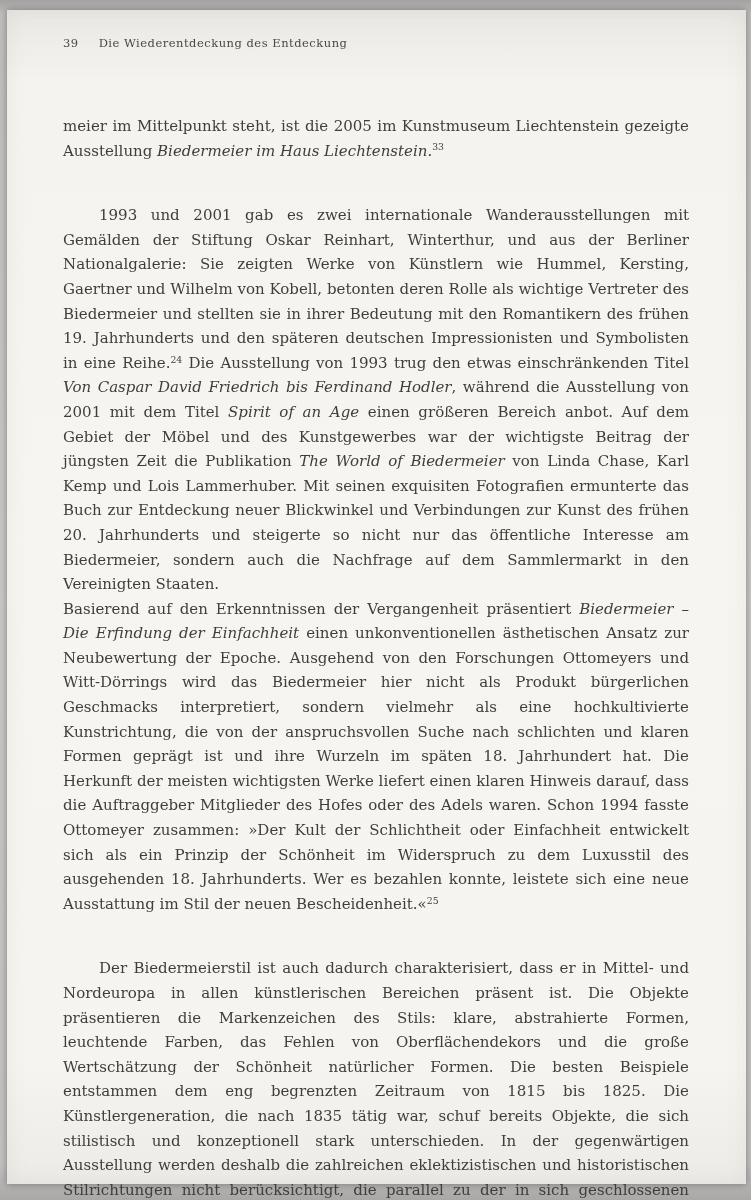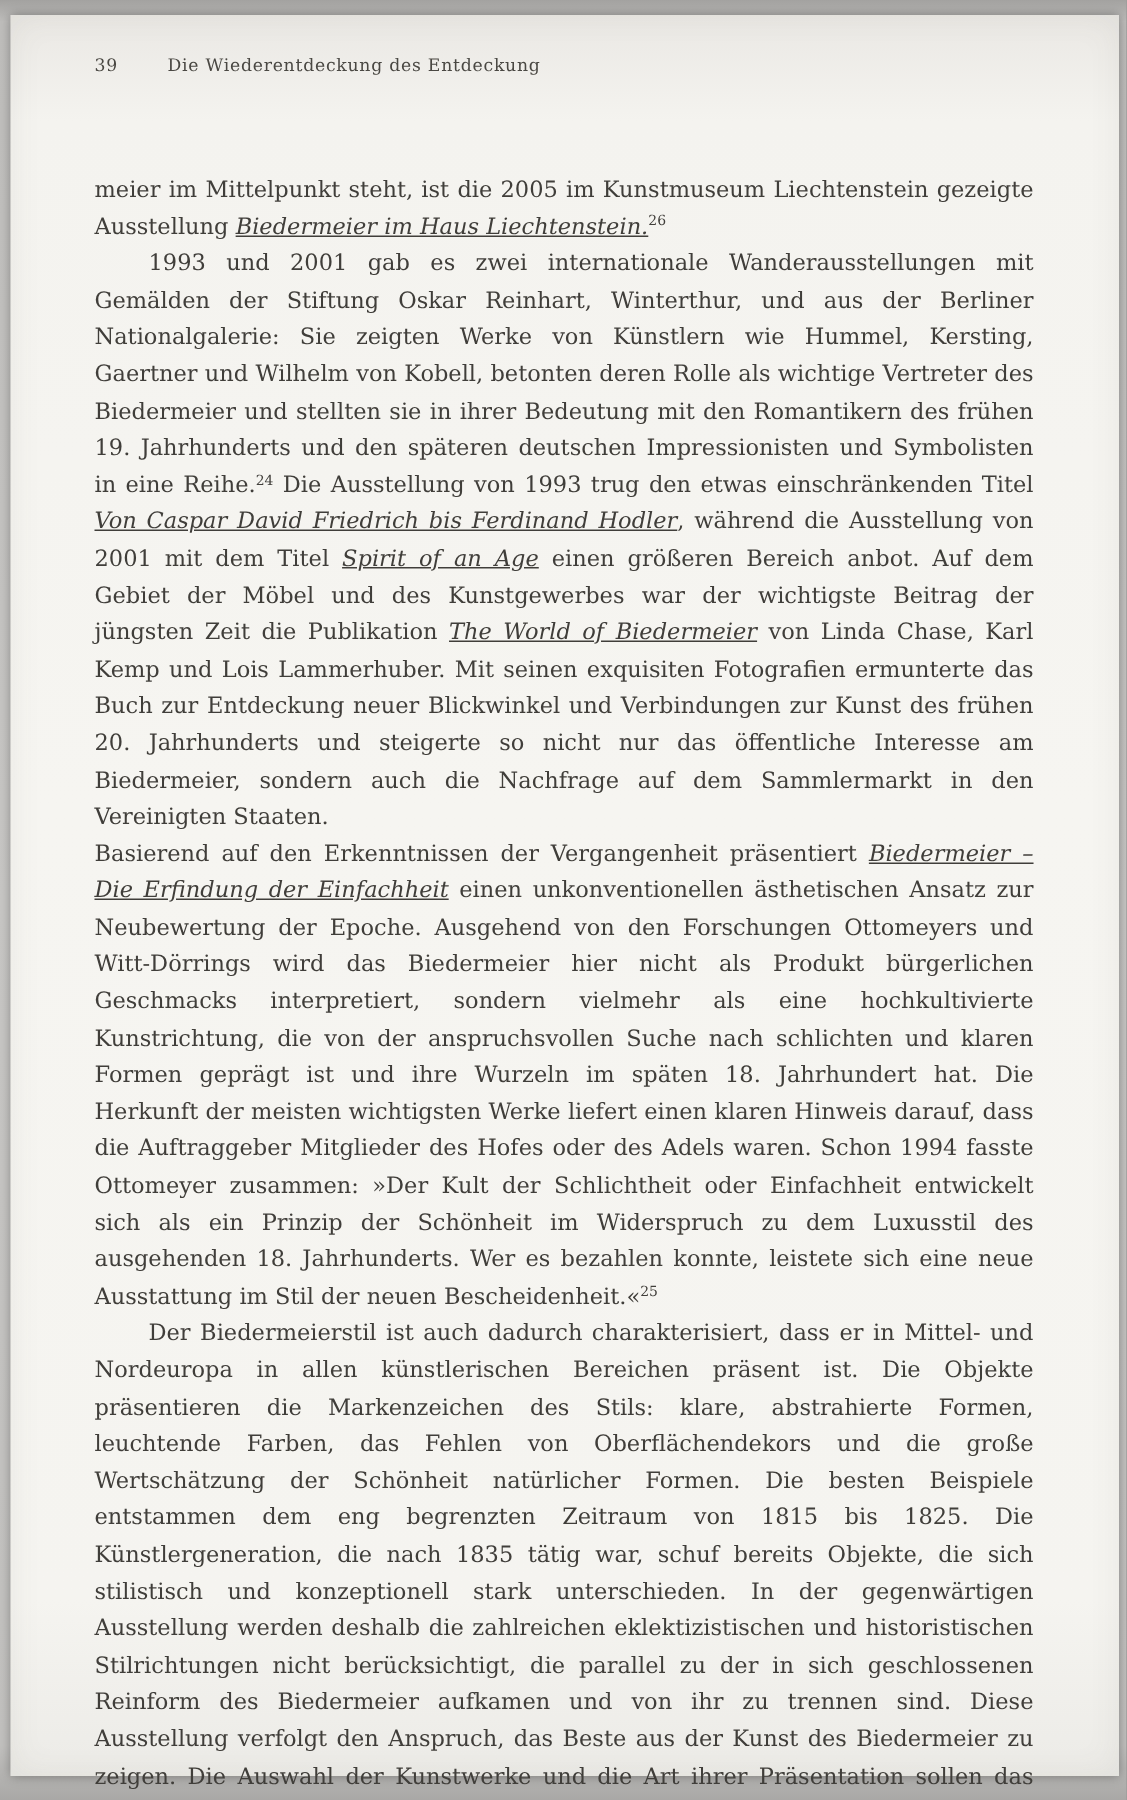--- a/index.html
+++ b/index.html
@@ -22,21 +22,21 @@
     right: 5px;
     bottom: 16px;
     background: linear-gradient(180deg, #eae8e4 0%, #f4f3ef 6%, #f6f5f1 45%, #f5f4f0 90%, #ecebe7 100%);
     box-shadow: 0 0 7px rgba(0,0,0,0.35), inset 0 0 22px rgba(90,85,75,0.08);
   }
   .running-header {
     position: absolute;
     left: 56px;
     top: 26px;
     display: flex;
-    gap: 33px;
+    gap: 20px;
     font-size: 11.5px;
     letter-spacing: 0.5px;
     color: #4a4843;
   }
   .body-text {
     position: absolute;
     left: 56px;
     top: 104px;
     width: 626px;
     font-size: 15px;
@@ -44,24 +44,24 @@
     color: #403e3a;
     text-align: justify;
     hyphens: auto;
     -webkit-hyphens: auto;
   }
   .body-text p.para {
     margin: 0;
   }
   .body-text p.para.indent {
     text-indent: 36px;
+    margin-top: 40px;
   }
   .body-text i {
     font-style: italic;
-    text-decoration: underline;
   }
   .body-text sup {
     font-size: 0.62em;
     line-height: 0;
     vertical-align: baseline;
     position: relative;
     top: -0.55em;
   }
   .section-heading {
     margin: 26px 0 4px 0;
@@ -88,21 +88,21 @@
 
 <div class="photo">
   <div class="page">
 
     <div class="running-header">
       <span>39</span>
       <span>Die Wiederentdeckung des Entdeckung</span>
     </div>
 
     <div class="body-text">
-        <p class="para"><span>meier im Mittelpunkt steht, ist die 2005 im Kunstmuseum Liechtenstein gezeigte Ausstellung </span><i>Biedermeier im Haus Liechtenstein.</i><sup>26</sup></p>
+        <p class="para"><span>meier im Mittelpunkt steht, ist die 2005 im Kunstmuseum Liechtenstein gezeigte Ausstellung </span><i>Biedermeier im Haus Liechtenstein.</i><sup>33</sup></p>
         <p class="para indent"><span>1993 und 2001 gab es zwei internationale Wanderausstellungen mit Gemälden der Stiftung Oskar Reinhart, Winterthur, und aus der Berliner Nationalgalerie: Sie zeigten Werke von Künstlern wie Hummel, Kersting, Gaertner und Wilhelm von Kobell, betonten deren Rolle als wichtige Vertreter des Biedermeier und stellten sie in ihrer Bedeutung mit den Romantikern des frühen 19. Jahrhunderts und den späteren deutschen Impressionisten und Symbolisten in eine Reihe.</span><sup>24</sup><span> Die Ausstellung von 1993 trug den etwas einschränkenden Titel </span><i>Von Caspar David Friedrich bis Ferdinand Hodler</i><span>, während die Ausstellung von 2001 mit dem Titel </span><i>Spirit of an Age</i><span> einen größeren Bereich anbot. Auf dem Gebiet der Möbel und des Kunstgewerbes war der wichtigste Beitrag der jüngsten Zeit die Publikation </span><i>The World of Biedermeier</i><span> von Linda Chase, Karl Kemp und Lois Lammerhuber. Mit seinen exquisiten Fotografien ermunterte das Buch zur Entdeckung neuer Blickwinkel und Verbindungen zur Kunst des frühen 20. Jahrhunderts und steigerte so nicht nur das öffentliche Interesse am Biedermeier, sondern auch die Nachfrage auf dem Sammlermarkt in den Vereinigten Staaten.</span></p>
         <p class="para"><span>Basierend auf den Erkenntnissen der Vergangenheit präsentiert </span><i>Biedermeier – Die Erfindung der Einfachheit</i><span> einen unkonventionellen ästhetischen Ansatz zur Neubewertung der Epoche. Ausgehend von den Forschungen Ottomeyers und Witt-Dörrings wird das Biedermeier hier nicht als Produkt bürgerlichen Geschmacks interpretiert, sondern vielmehr als eine hochkultivierte Kunstrichtung, die von der anspruchsvollen Suche nach schlichten und klaren Formen geprägt ist und ihre Wurzeln im späten 18. Jahrhundert hat. Die Herkunft der meisten wichtigsten Werke liefert einen klaren Hinweis darauf, dass die Auftraggeber Mitglieder des Hofes oder des Adels waren. Schon 1994 fasste Ottomeyer zusammen: »Der Kult der Schlichtheit oder Einfachheit entwickelt sich als ein Prinzip der Schönheit im Widerspruch zu dem Luxusstil des ausgehenden 18. Jahrhunderts. Wer es bezahlen konnte, leistete sich eine neue Ausstattung im Stil der neuen Bescheidenheit.«</span><sup>25</sup></p>
         <p class="para indent"><span>Der Biedermeierstil ist auch dadurch charakterisiert, dass er in Mittel- und Nordeuropa in allen künstlerischen Bereichen präsent ist. Die Objekte präsentieren die Markenzeichen des Stils: klare, abstrahierte Formen, leuchtende Farben, das Fehlen von Oberflächendekors und die große Wertschätzung der Schönheit natürlicher Formen. Die besten Beispiele entstammen dem eng begrenzten Zeitraum von 1815 bis 1825. Die Künstlergeneration, die nach 1835 tätig war, schuf bereits Objekte, die sich stilistisch und konzeptionell stark unterschieden. In der gegenwärtigen Ausstellung werden deshalb die zahlreichen eklektizistischen und historistischen Stilrichtungen nicht berücksichtigt, die parallel zu der in sich geschlossenen Reinform des Biedermeier aufkamen und von ihr zu trennen sind. Diese Ausstellung verfolgt den Anspruch, das Beste aus der Kunst des Biedermeier zu zeigen. Die Auswahl der Kunstwerke und die Art ihrer Präsentation sollen das Wesen des Stils unterstreichen.</span></p>
       </div>
 
   </div>
 
 </div>
 
 </body></html>

